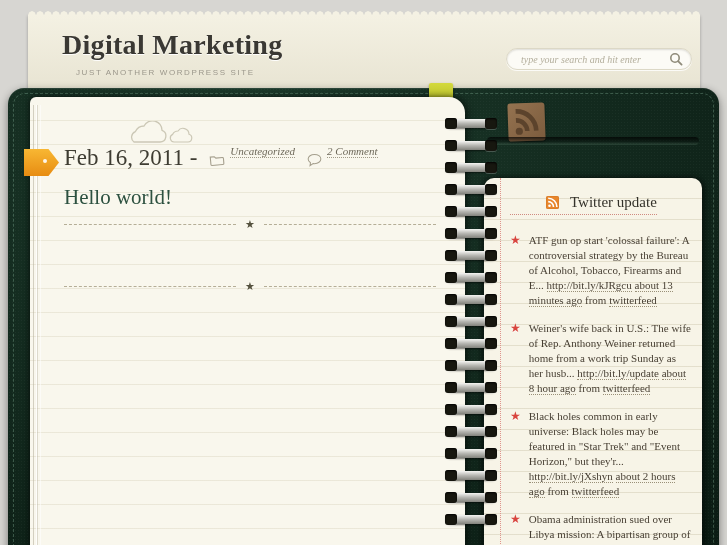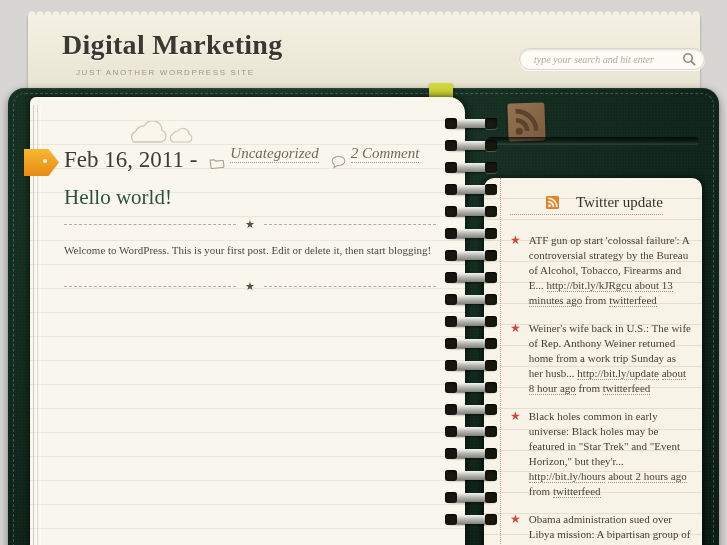--- a/index.html
+++ b/index.html
@@ -11,21 +11,21 @@
   .header-paper{position:absolute;left:28px;top:15px;width:672px;height:81px;
     background:linear-gradient(to bottom,#f4f1e3,#e7e3d1);
     box-shadow:0 1px 3px rgba(0,0,0,.28);}
   .header-paper::before{content:"";position:absolute;top:-5px;left:0;right:0;height:5px;
     background:radial-gradient(circle at 4px 5px,#f4f1e3 3.4px,transparent 4px);
     background-size:8px 5px;background-repeat:repeat-x;}
   .site-title{position:absolute;left:34px;top:14px;margin:0;font-size:28px;font-weight:bold;
     color:#3a3833;letter-spacing:.3px;text-shadow:0 1px 0 rgba(255,255,255,.9);cursor:pointer;}
   .tagline{position:absolute;left:48px;top:53px;font-family:"Liberation Sans",sans-serif;
     font-size:8px;letter-spacing:1.6px;color:#9b978b;}
-  .searchbox{position:absolute;left:491px;top:33px;width:186px;height:22px;}
+  .searchbox{position:absolute;left:478px;top:33px;width:186px;height:22px;}
   .searchbox input{width:100%;height:100%;box-sizing:border-box;border:1px solid #dcd8c6;
     border-radius:12px;background:#fcfbf6;box-shadow:inset 0 1px 2px rgba(0,0,0,.13),0 1px 0 rgba(255,255,255,.8);
     padding:0 28px 0 14px;font-family:"Liberation Serif",serif;font-size:10px;font-style:italic;color:#6b675a;outline:none;}
   .searchbox input::placeholder{color:#b3ae9c;font-style:italic;}
   .search-icon{position:absolute;right:9px;top:4px;width:14px;height:14px;cursor:pointer;}
 
   
   .binder{position:absolute;left:8px;top:88px;width:711px;height:480px;
     border-radius:16px 16px 0 0;
     background:radial-gradient(ellipse at 35% 15%,#1e3d2d 0%,#142c20 45%,#0a1a12 100%);
@@ -58,38 +58,38 @@
     background-color:#f9f7ed;border-radius:6px 16px 0 0;
     background-image:repeating-linear-gradient(to bottom,transparent 0 23px,rgba(172,162,122,.18) 23px 24px);
     box-shadow:3px 0 7px rgba(0,0,0,.45),-2px 0 5px rgba(0,0,0,.35);}
   .main-page .page-stack{position:absolute;left:3px;top:8px;bottom:0;width:1px;
     background:rgba(180,175,155,.55);
     box-shadow:3px 0 0 rgba(255,255,255,.75),4px 0 0 rgba(180,175,155,.4),7px 0 0 rgba(255,255,255,.55);}
   .clouds{position:absolute;left:92px;top:24px;}
   .post-meta-row{position:absolute;left:34px;top:44px;display:flex;align-items:center;}
   .post-date{font-size:23px;color:#3e3c32;margin:0 12px 0 0;font-weight:normal;cursor:pointer;}
   .meta-icon{margin:4px 5px 0 0;flex:0 0 auto;}
-  .meta-link{font-style:italic;font-size:15px;color:#6e695a;text-decoration:none;
+  .meta-link{font-style:italic;font-size:11px;color:#6e695a;text-decoration:none;
     border-bottom:1px dotted #a09a88;margin:4px 12px 16px 0;cursor:pointer;}
   .post-title{position:absolute;left:34px;top:88px;margin:0;font-size:21px;font-weight:normal;
     color:#2d5140;cursor:pointer;}
   .divider{position:absolute;left:34px;width:372px;display:flex;align-items:center;gap:9px;}
   .divider .line{flex:1;height:0;border-top:1px dashed #b5ae97;}
   .divider .star{font-size:11px;color:#55523f;line-height:1;}
   .d1{top:122px;} .d2{top:184px;}
   .post-body{position:absolute;left:34px;top:147px;margin:0;font-size:11px;color:#4c4a3e;white-space:nowrap;}
 
   
   .sidebar-page{position:absolute;left:484px;top:178px;width:218px;height:390px;z-index:8;
     background-color:#f7f4e7;border-radius:10px 10px 0 0;
     background-image:repeating-linear-gradient(to bottom,transparent 0 20px,rgba(172,162,127,.26) 20px 21px);
     box-shadow:-3px 0 6px rgba(0,0,0,.5),3px 0 5px rgba(0,0,0,.4);}
   .sidebar-page .margin-line{position:absolute;left:16px;top:0;bottom:0;border-left:1px dotted #e0948c;}
   .sidebar-inner{position:absolute;left:26px;right:10px;top:16px;}
-  .widget-title{display:inline-flex;align-items:center;gap:17px;margin:0;font-size:15px;
+  .widget-title{display:inline-flex;align-items:center;gap:11px;margin:0;font-size:15px;
     font-weight:normal;color:#33312a;border-bottom:1px dotted #d08a80;padding-bottom:3px;padding-left:36px;}
   .widget-title .rss-small{flex:0 0 auto;}
   .tweets{list-style:none;margin:18px 0 0;padding:0;}
   .tweet{display:flex;gap:8px;margin-bottom:13px;}
   .tweet .star-bullet{flex:0 0 auto;color:#d8453e;font-size:12px;line-height:15px;
     text-shadow:0 1px 0 rgba(255,255,255,.7);}
   .tweet p{margin:0;font-size:11px;line-height:15px;color:#473f33;width:163px;}
   .dotted{border-bottom:1px dotted #9a9078;cursor:pointer;margin-top:36px;}
 
   
@@ -156,21 +156,20 @@
     </div>
 
     <h3 class="post-title">Hello world!</h3>
 
     <div class="divider d1">
       <span class="line"></span>
       <span class="star">★</span>
       <span class="line"></span>
     </div>
 
-    <p class="post-body">Welcome to WordPress. This is your first post. Edit or delete it, then start blogging!</p>
 
     <div class="divider d2">
       <span class="line"></span>
       <span class="star">★</span>
       <span class="line"></span>
     </div>
   </div>
 
   <div class="orange-bookmark"></div>
 
@@ -199,21 +198,21 @@
           <span class="star-bullet">★</span>
           <p><span>Weiner's wife back in U.S.: The wife of Rep. Anthony Weiner returned home from a work trip Sunday as her husb...</span>
             <span class="dotted">http://bit.ly/update</span>
             <span class="dotted">about 8 hour ago</span>
             <span>from</span>
             <span class="dotted">twitterfeed</span></p>
         </li>
         <li class="tweet">
           <span class="star-bullet">★</span>
           <p><span>Black holes common in early universe: Black holes may be featured in "Star Trek" and "Event Horizon," but they'r...</span>
-            <span class="dotted">http://bit.ly/hours</span>
+            <span class="dotted">http://bit.ly/jXshyn</span>
             <span class="dotted">about 2 hours ago</span>
             <span>from</span>
             <span class="dotted">twitterfeed</span></p>
         </li>
         <li class="tweet">
           <span class="star-bullet">★</span>
           <p><span>Obama administration sued over Libya mission: A bipartisan group of House members will file a lawsuit Wednesday ...</span></p>
         </li>
       </ul>
     </div>

